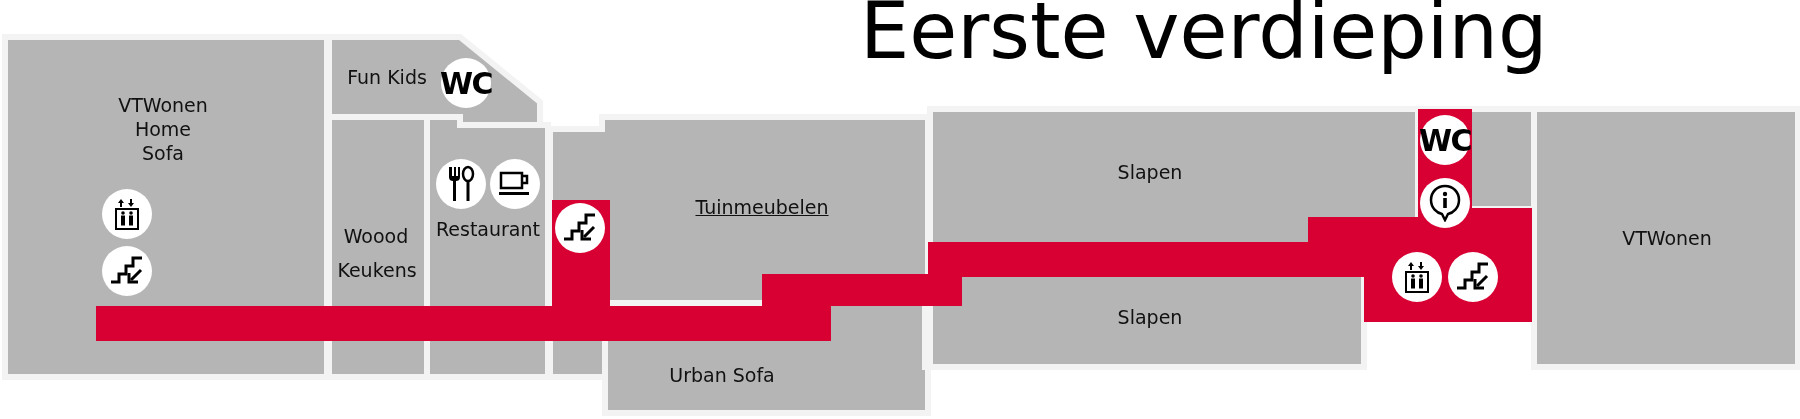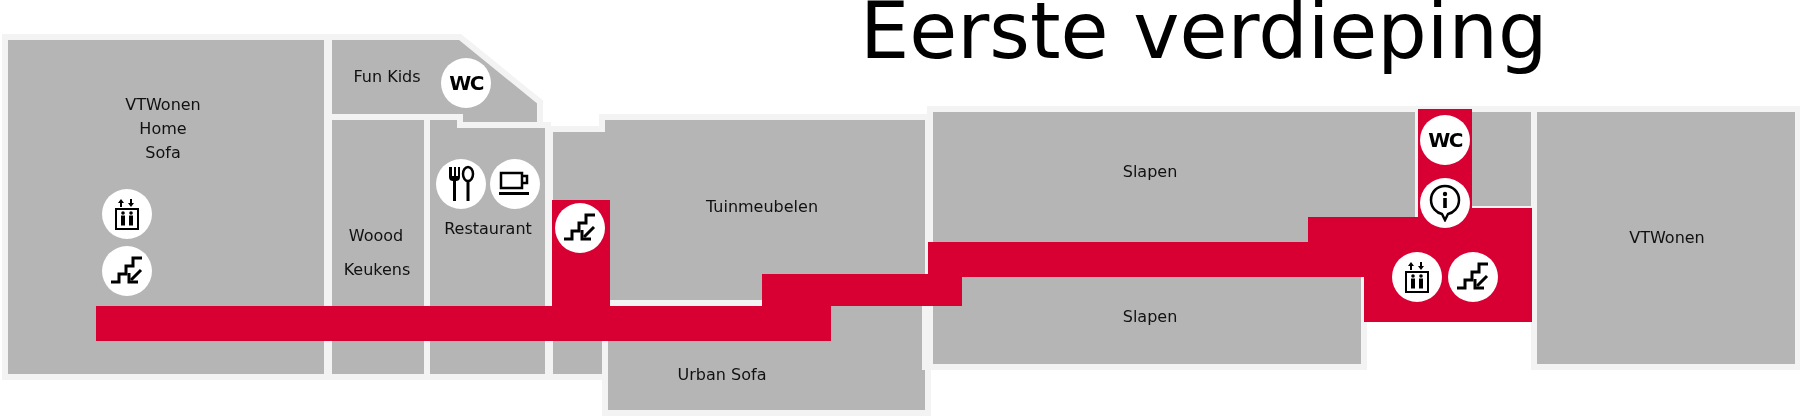--- a/index.html
+++ b/index.html
@@ -1,24 +1,24 @@
 <!DOCTYPE html>
 <html><head>
 <meta charset="utf-8">
 <style>
   html, body { margin:0; padding:0; background:#ffffff; }
   body { width:1800px; height:419px; position:relative; overflow:hidden; font-family:"Liberation Sans", sans-serif; }
   .title { position:absolute; left:860px; top:-14px; font-size:78px; font-weight:normal; color:#000; letter-spacing:0px; white-space:nowrap; font-family:"DejaVu Sans", sans-serif; }
   svg.map { position:absolute; left:0; top:0; }
   .room { fill:#b5b5b5; stroke:#f3f3f3; stroke-width:6; }
   .corridor { fill:#d80032; }
-  .label { position:absolute; font-size:16px; color:#111; text-align:center; line-height:24px; font-family:"DejaVu Sans", sans-serif; white-space:nowrap; transform:translateX(-50%); }
+  .label { position:absolute; font-size:19px; color:#111; text-align:center; line-height:24px; font-family:"DejaVu Sans", sans-serif; white-space:nowrap; transform:translateX(-50%); }
   .poi { position:absolute; width:50px; height:50px; border-radius:50%; background:#fff; display:flex; align-items:center; justify-content:center; transform:translate(-50%,-50%); cursor:pointer; }
   .poi svg { display:block; }
-  .wc-text { font-weight:bold; font-size:20px; letter-spacing:-1.5px; color:#000; font-family:"DejaVu Sans", sans-serif; }
+  .wc-text { font-weight:bold; font-size:30px; letter-spacing:-1.5px; color:#000; font-family:"DejaVu Sans", sans-serif; }
 </style>
 </head>
 <body>
 
 <div class="title">Eerste verdieping</div>
 
 <svg class="map" width="1800" height="419" viewBox="0 0 1800 419">
 
   <rect class="room" x="5" y="37" width="322" height="340"></rect>
 
@@ -45,21 +45,21 @@
 
 <div class="label" style="left:163px; top:93px;">
   <div>VTWonen</div>
   <div>Home</div>
   <div>Sofa</div>
 </div>
 <div class="label" style="left:387px; top:65px;">Fun Kids</div>
 <div class="label" style="left:376px; top:224px;">Woood</div>
 <div class="label" style="left:377px; top:258px;">Keukens</div>
 <div class="label" style="left:488px; top:217px;">Restaurant</div>
-<div class="label" style="left:762px; top:195px;">Tuinmeubelen</div>
+<div class="label" style="left:762px; top:195px;text-decoration:underline;">Tuinmeubelen</div>
 <div class="label" style="left:722px; top:363px;">Urban Sofa</div>
 <div class="label" style="left:1150px; top:160px;">Slapen</div>
 <div class="label" style="left:1150px; top:305px;">Slapen</div>
 <div class="label" style="left:1667px; top:226px;">VTWonen</div>
 
 <div class="poi" style="left:466px; top:83px;">
   <span class="wc-text">WC</span>
 </div>
 
 <div class="poi" style="left:1445px; top:140px;">

